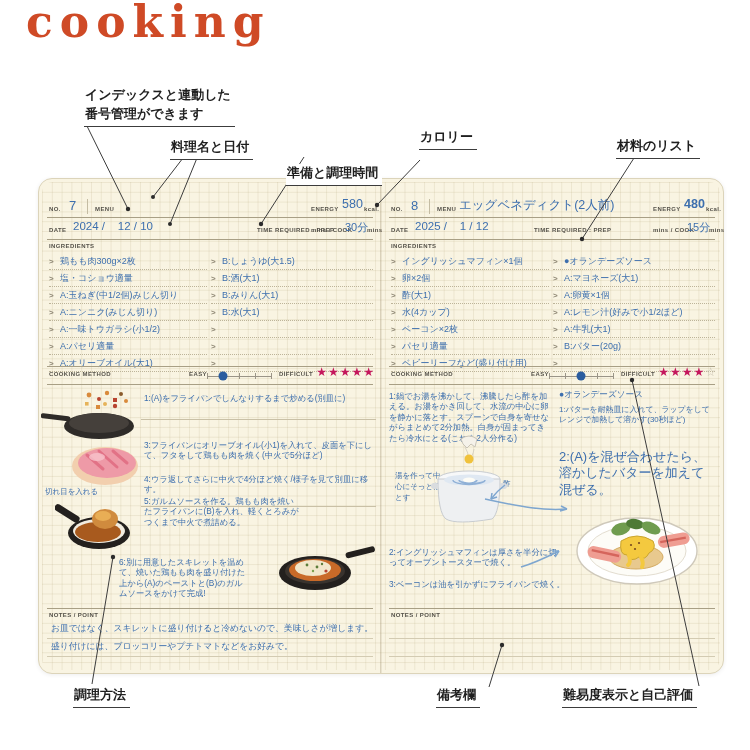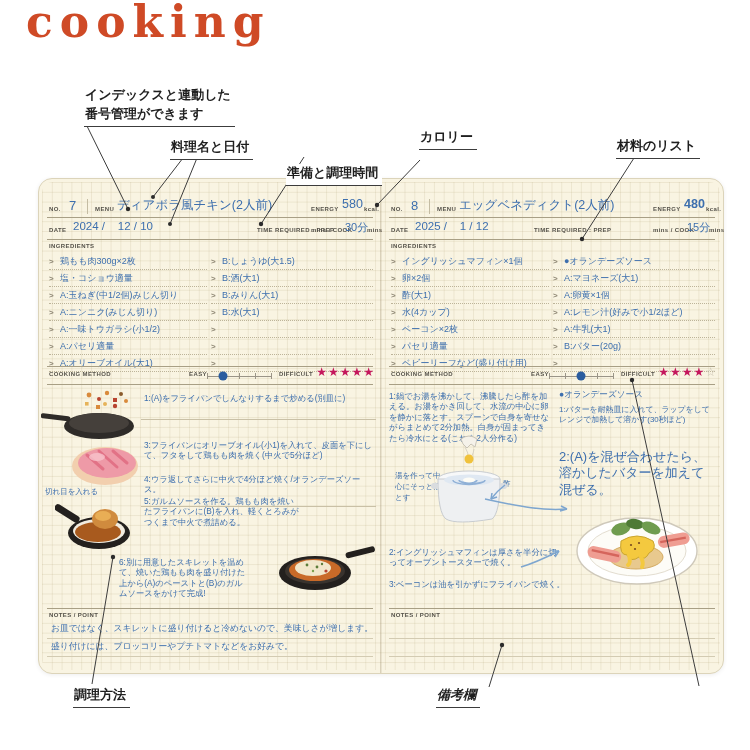--- a/index.html
+++ b/index.html
@@ -62,30 +62,30 @@
   <div class="co" style="left:84px;top:86px;">
     <div>インデックスと連動した</div>
     <div>番号管理ができます</div>
   </div>
   <div class="co" style="left:170px;top:138px;">料理名と日付</div>
   <div class="co" style="left:286px;top:136px;margin-top:28px;">準備と調理時間</div>
   <div class="co" style="left:419px;top:128px;">カロリー</div>
   <div class="co" style="left:616px;top:137px;">材料のリスト</div>
 
   <div class="co" style="left:73px;top:686px;">調理方法</div>
-  <div class="co" style="left:436px;top:686px;font-style:italic;">備考欄</div>
+  <div class="co" style="left:436px;top:686px;">備考欄</div>
+  <div class="co" style="left:562px;top:686px;">難易度表示と自己評価</div>
 
   <div class="notebook">
 
     <div class="page left">
       <div class="prt" style="left:10px;top:27px;">NO.</div>
       <div class="hand num" style="left:30px;top:19px;">7</div>
       <div class="vsep" style="left:48px;top:20px;"></div>
       <div class="prt" style="left:56px;top:27px;">MENU</div>
-      <div class="hand big" style="left:78px;top:18px;">ディアボラ風チキン(2人前)</div>
       <div class="prt" style="left:272px;top:27px;">ENERGY</div>
       <div class="hand big" style="left:303px;top:18px;">580</div>
       <div class="prt" style="left:325px;top:27px;">kcal.</div>
       <div class="hline" style="top:38px;"></div>
 
       <div class="prt" style="left:10px;top:48px;">DATE</div>
       <div class="hand" style="left:34px;top:41px;font-size:11.5px;">2024 /    12 / 10</div>
       <div class="prt" style="left:218px;top:48px;">TIME REQUIRED : PREP</div>
       <div class="prt" style="left:272px;top:48px;">mins / COOK</div>
       <div class="hand" style="left:306px;top:41px;font-size:11px;">30分</div>
@@ -165,21 +165,21 @@
         <span class="tick t4"></span>
         <span class="dot" style="left: 25%;"></span>
       </div>
       <div class="prt" style="left:240px;top:192px;">DIFFICULT</div>
       <div class="stars" style="right:6px;top:187px;"><span class="star filled">★</span><span class="star filled">★</span><span class="star filled">★</span><span class="star filled">★</span><span class="star filled">★</span></div>
       <div class="hline" style="top:205px;"></div>
 
       <div class="hand wrap" style="left:105px;top:214px;width:230px;">1:(A)をフライパンでしんなりするまで炒める(別皿に)</div>
       <div class="mline" style="top:240px;"></div>
       <div class="hand wrap" style="left:105px;top:261px;width:228px;">3:フライパンにオリーブオイル(小1)を入れて、皮面を下にして、フタをして鶏もも肉を焼く(中火で5分ほど)</div>
-      <div class="hand wrap" style="left:105px;top:295px;width:232px;">4:ウラ返してさらに中火で4分ほど焼く/オランデーズソース。</div>
+      <div class="hand wrap" style="left:105px;top:295px;width:232px;">4:ウラ返してさらに中火で4分ほど焼く/様子を見て別皿に移す。</div>
       <div class="mline" style="top:327px;"></div>
       <div class="hand wrap" style="left:105px;top:317px;width:155px;">5:ガルムソースを作る。鶏もも肉を焼いたフライパンに(B)を入れ、軽くとろみがつくまで中火で煮詰める。</div>
       <div class="hand wrap" style="left:80px;top:378px;width:132px;">6:別に用意したスキレットを温めて、焼いた鶏もも肉を盛り付けた上から(A)のペーストと(B)のガルムソースをかけて完成!</div>
 
       <svg class="ill" style="left:2px;top:210px;" width="100" height="52" viewBox="0 0 100 52">
         <g>
           <circle cx="48" cy="6" r="2.4" fill="#d98a3c"></circle>
             <circle cx="58" cy="10" r="2" fill="#b8432f"></circle>
           <circle cx="66" cy="4" r="2.2" fill="#d98a3c"></circle>
             <rect x="72" y="9" width="4" height="4" fill="#b8432f"></rect>

